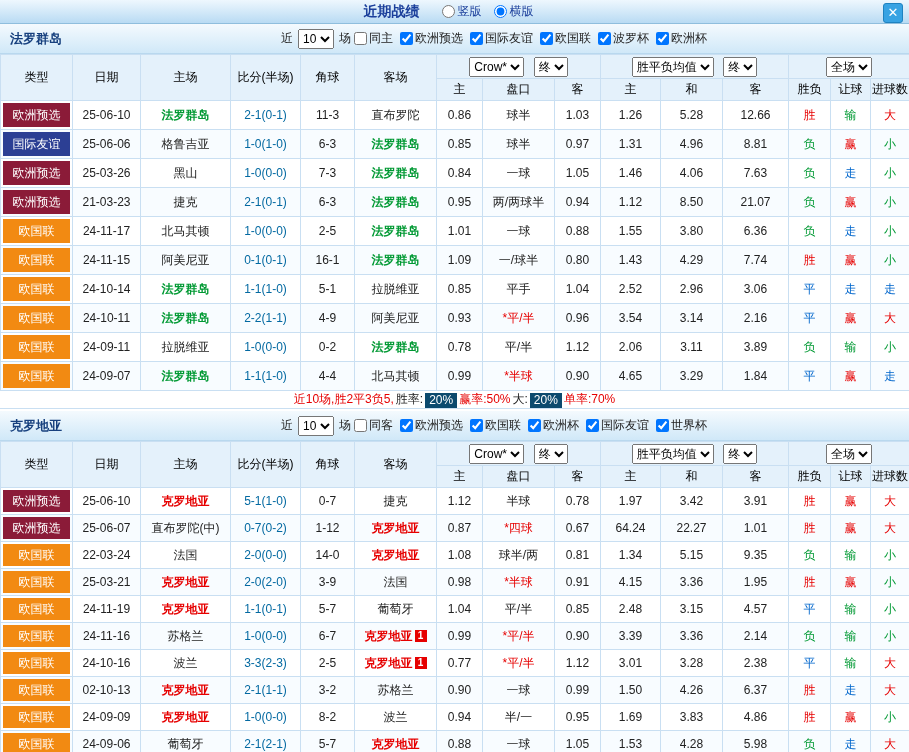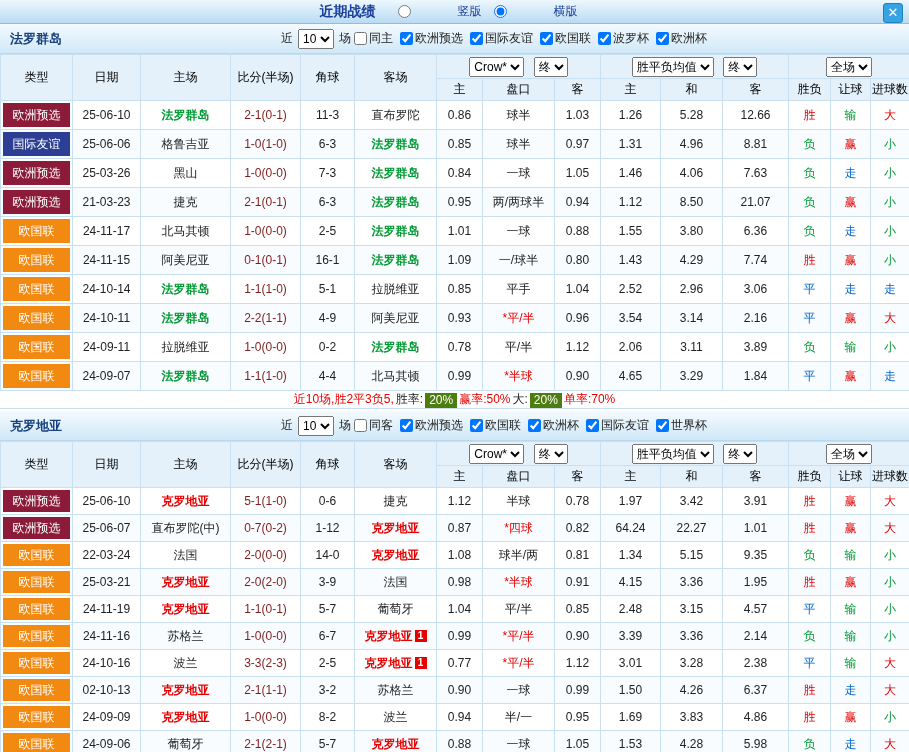--- a/index.html
+++ b/index.html
@@ -3,21 +3,21 @@
 <meta charset="utf-8">
 <style>
   * { margin:0; padding:0; box-sizing:border-box; }
   html,body { width:909px; height:752px; overflow:hidden; background:#fff;
     font-family:"Liberation Sans","DejaVu Sans",sans-serif; font-size:12px; color:#222; }
 
   
   .titlebar { height:24px; background:linear-gradient(180deg,#eef7fe 0%,#b9dbf3 100%);
     border-bottom:1px solid #8fbedd; display:flex; align-items:center; justify-content:center; position:relative; }
   .titlebar .title { color:#1b3f9b; font-weight:bold; font-size:14px; margin-right:22px; }
-  .titlebar .radio-label { color:#1b3f9b; font-size:12px; margin-right:12px; display:inline-flex; align-items:center; cursor:pointer;gap:44px; }
+  .titlebar .radio-label { color:#1b3f9b; font-size:12px; margin-right:12px; display:inline-flex; align-items:center; cursor:pointer; }
   .titlebar input { margin-right:3px; }
   .close-btn { position:absolute; right:6px; top:3px; width:20px; height:20px; background:#38a3e3;
     border:1px solid #1f82c0; border-radius:3px; color:#fff; text-align:center; line-height:18px;
     font-weight:bold; font-size:13px; cursor:pointer; }
 
   
   .section-bar { height:30px; background:linear-gradient(180deg,#f4fafe 0%,#d0e8f8 100%);
     border-bottom:1px solid #b9d8ee; display:flex; align-items:center; }
   .team-title { width:278px; padding-left:10px; font-weight:bold; font-size:13px; color:#17407e; }
   .filters { display:flex; align-items:center; color:#222; }
@@ -38,35 +38,35 @@
   tbody tr.alt td { background:#f8fcff; }
 
   td.type-cell { padding:2px; }
   .type-badge { height:100%; display:flex; align-items:center; justify-content:center; color:#fff; font-size:12px; }
   .type-presel   { background:#8b1b38; }
   .type-friendly { background:#2c3f94; }
   .type-nations  { background:#f28a12; }
 
   .team-green { color:#009933; font-weight:bold; }
   .team-red   { color:#e60000; font-weight:bold; }
-  td.score    { color:#7f1d1d;text-align:center; }
+  td.score    { color:#0369a1;text-align:center; }
   .t-red   { color:#e60000; }
   .t-green { color:#009933; }
   .t-blue  { color:#0066cc; }
 
   .redcard { display:inline-block; background:#e60000; color:#fff; font-size:10px; line-height:12px;
     width:12px; height:12px; margin-left:2px; vertical-align:middle; }
 
   
   .summary { height:18px; border-bottom:1px solid #c9dff2; display:flex; align-items:flex-end;
     justify-content:center; font-size:12px; background:#fff; }
   .summary span { margin:0 1px; }
   .sum-red  { color:#e60000; }
   .sum-dark { color:#222; }
-  .sum-badge { background:#4d7c0f; color:#fff; padding:0 4px; line-height:15px; }
+  .sum-badge { background:#0c4a6e; color:#fff; padding:0 4px; line-height:15px; }
 
   .gap { height:2px; }
 </style>
 </head>
 <body>
 
 <div class="titlebar">
   <span class="title">近期战绩</span>
   <label class="radio-label">
     <input type="radio" name="layout" style="">
@@ -459,21 +459,21 @@
       </tr>
     </thead>
     <tbody id="rows-1">
         <tr>
           <td class="type-cell">
             <div class="type-badge type-presel">欧洲预选</div>
           </td>
           <td>25-06-10</td>
           <td class="team-red">克罗地亚</td>
           <td class="score">5-1(1-0)</td>
-          <td>0-6</td>
+          <td>0-7</td>
           <td>捷克</td>
           <td>1.12</td>
           <td>半球</td>
           <td>0.78</td>
           <td>1.97</td>
           <td>3.42</td>
           <td>3.91</td>
           <td class="t-red">胜</td>
           <td class="t-red">赢</td>
           <td class="t-red">大</td>
@@ -482,21 +482,21 @@
           <td class="type-cell">
             <div class="type-badge type-presel">欧洲预选</div>
           </td>
           <td>25-06-07</td>
           <td>直布罗陀(中)</td>
           <td class="score">0-7(0-2)</td>
           <td>1-12</td>
           <td class="team-red">克罗地亚</td>
           <td>0.87</td>
           <td class="t-red">*四球</td>
-          <td>0.82</td>
+          <td>0.67</td>
           <td>64.24</td>
           <td>22.27</td>
           <td>1.01</td>
           <td class="t-red">胜</td>
           <td class="t-red">赢</td>
           <td class="t-red">大</td>
         </tr>
         <tr>
           <td class="type-cell">
             <div class="type-badge type-nations">欧国联</div>

